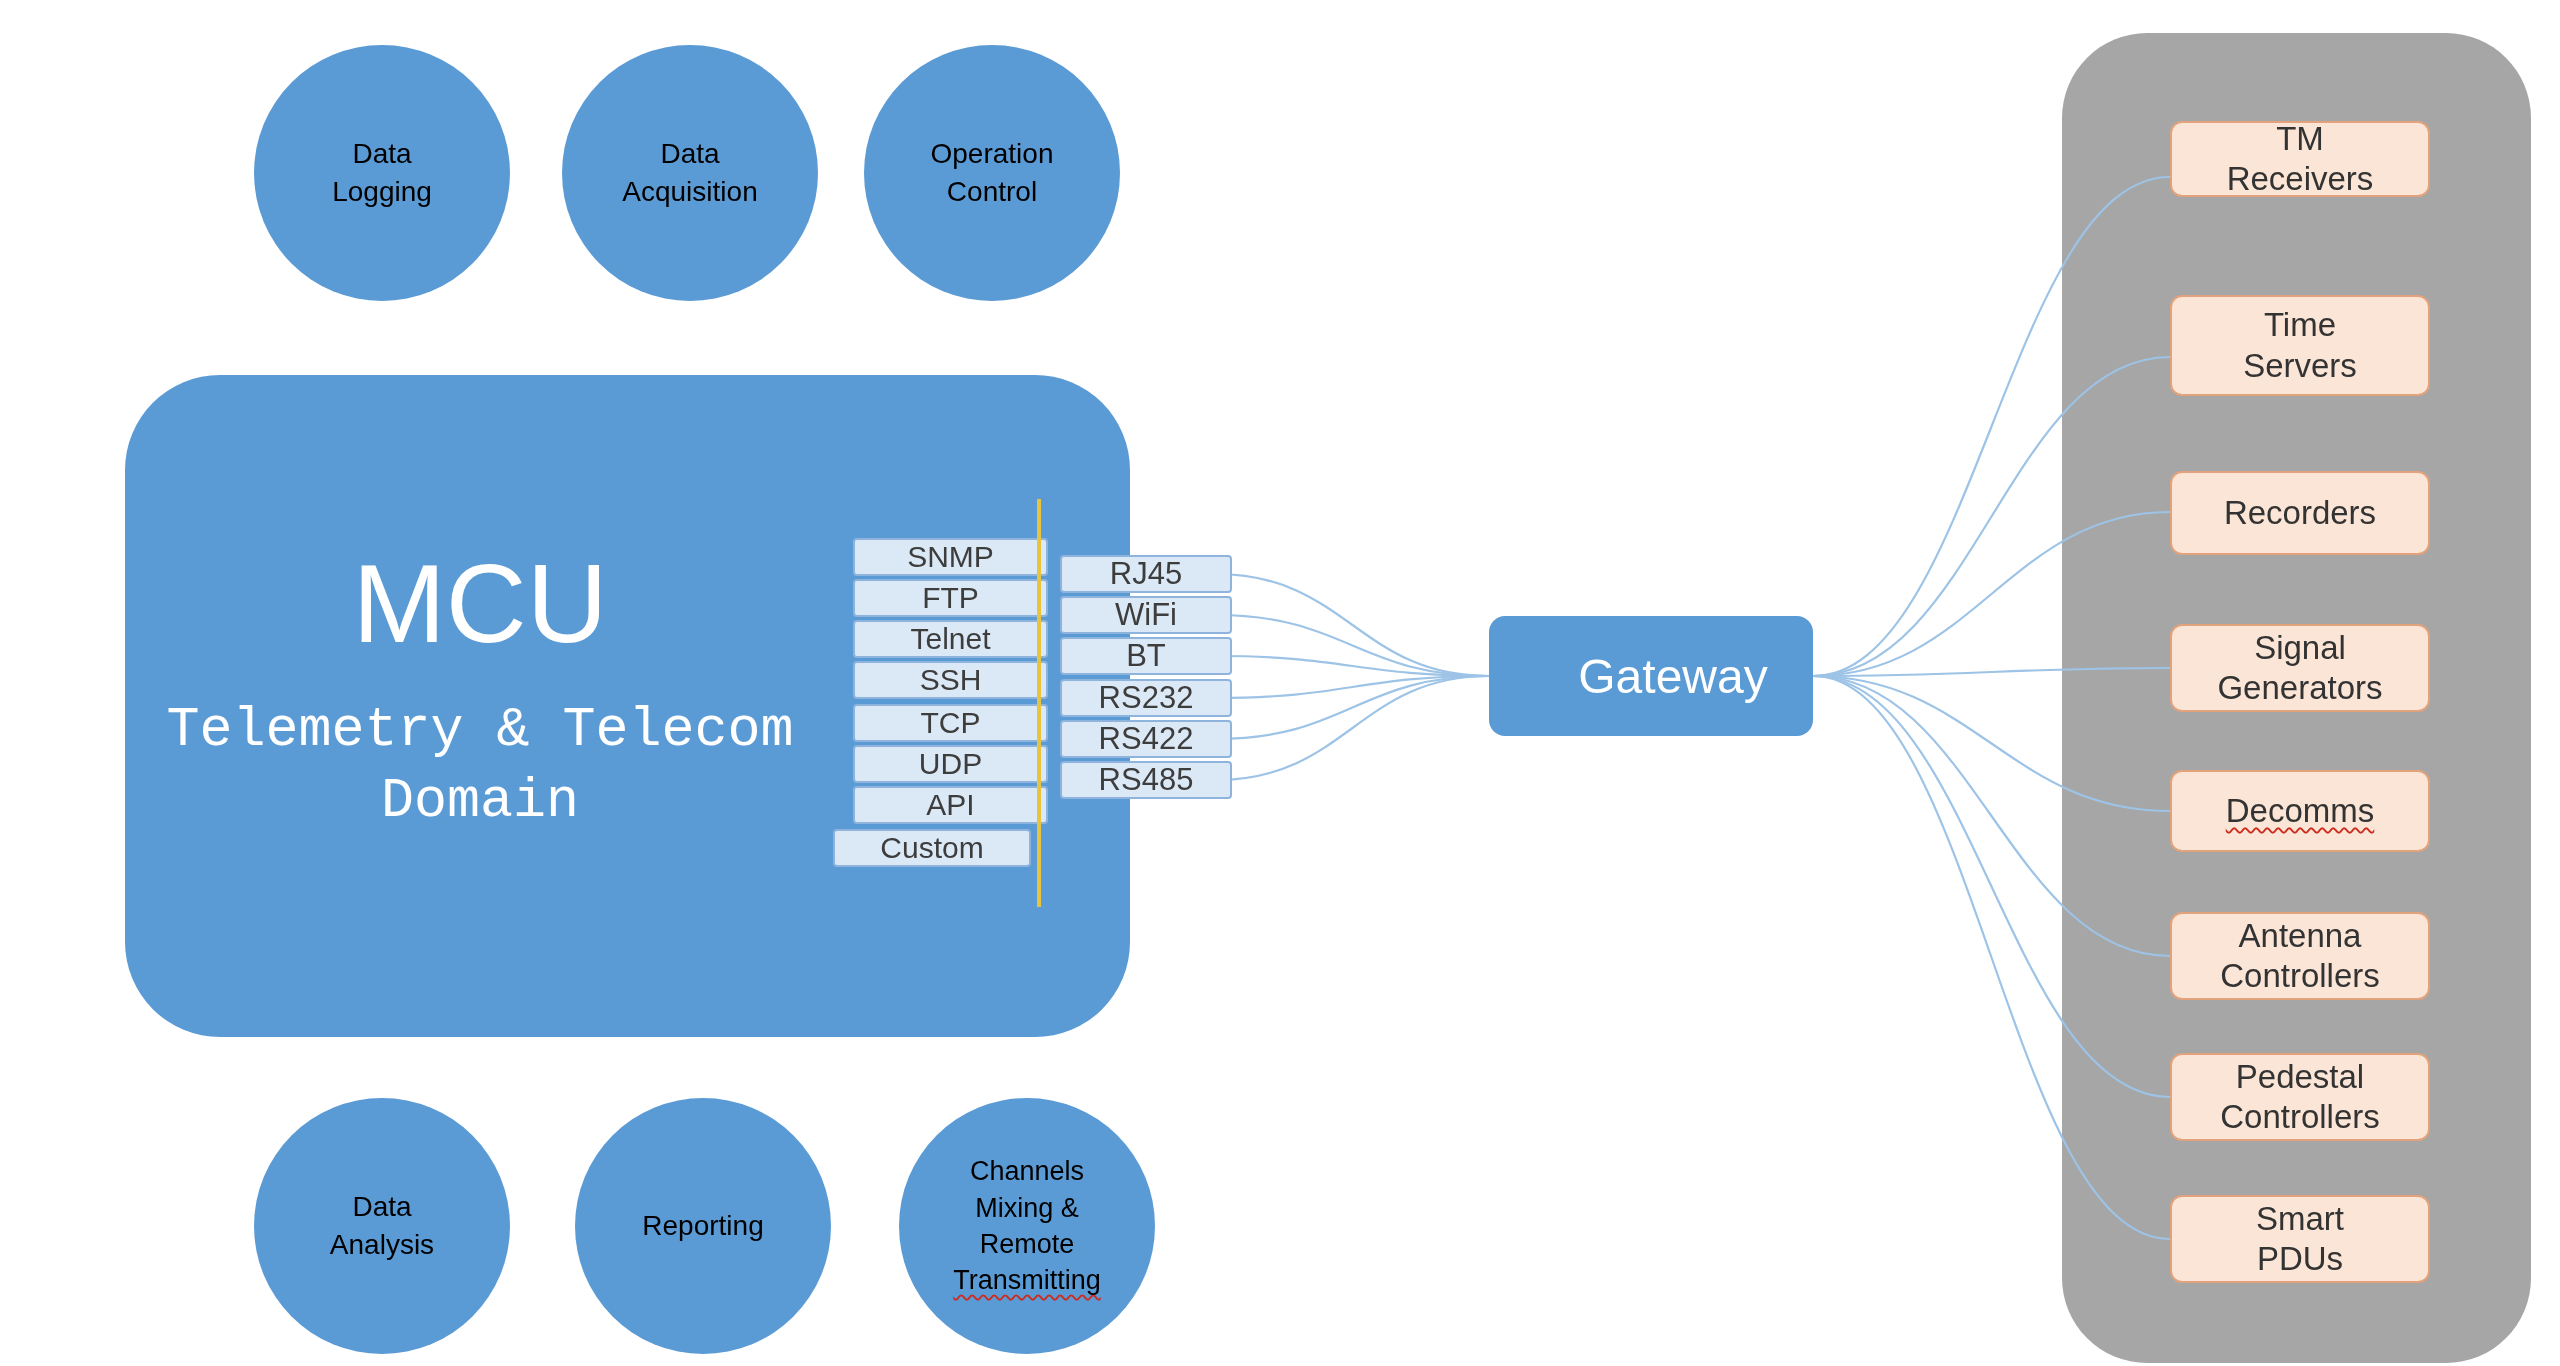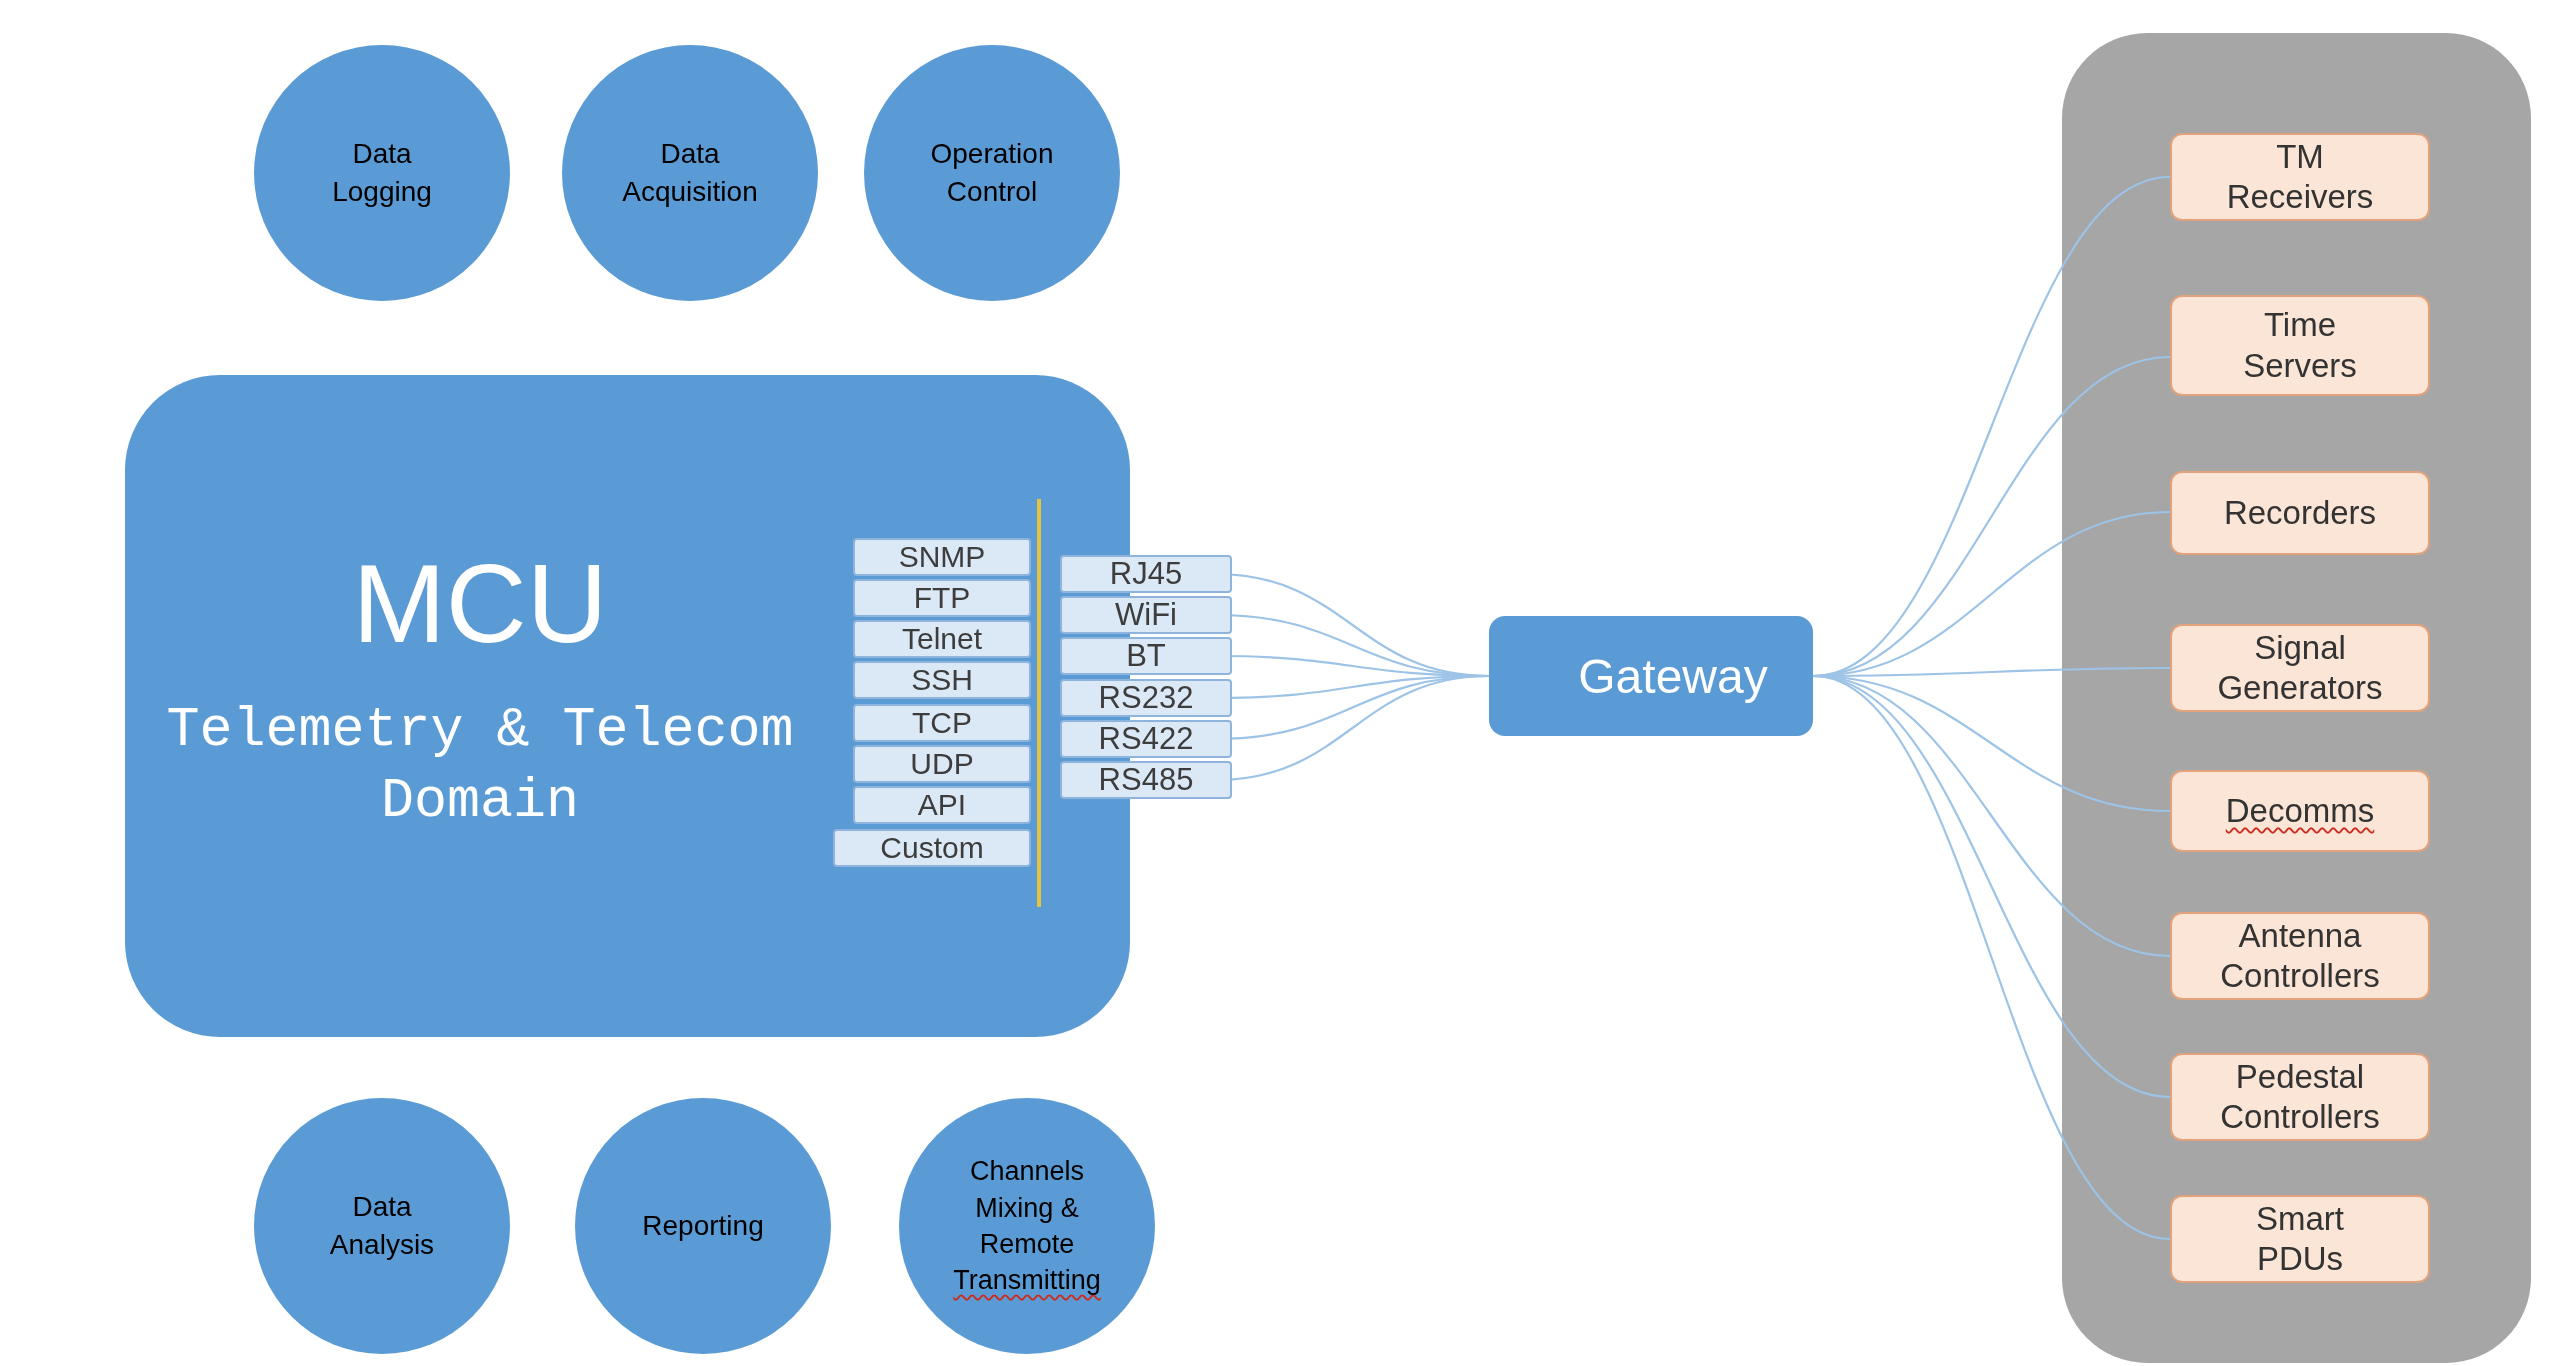--- a/index.html
+++ b/index.html
@@ -58,21 +58,21 @@
 
   .pbox, .ibox {
     position: absolute;
     height: 38px;
     background: var(--box-fill, #dbe8f5);
     border: 2px solid var(--box-border, #8eb4dd);
     border-radius: 4px;
     display: flex; align-items: center; justify-content: center;
     color: #3d3d3d;
   }
-  .pbox { left: 853px; width: 178px; font-size: 30px; }
+  .pbox { left: 853px; width: 195px; font-size: 30px; }
   .ibox { left: 1044px; width: 172px; font-size: 31px; margin-left: 16px; }
 
   .separator {
     position: absolute;
     left: 1037px; top: 499px;
     width: 4px; height: 408px;
     background: var(--separator-yellow, #e7c440);
   }
 
   .gateway {
@@ -192,21 +192,21 @@
   <div class="ibox" style="top:596px">WiFi</div>
   <div class="ibox" style="top:637px">BT</div>
   <div class="ibox" style="top:679px">RS232</div>
   <div class="ibox" style="top:720px">RS422</div>
   <div class="ibox" style="top:761px">RS485</div>
 
   <div class="gateway">
     <span>Gateway</span>
   </div>
 
-  <div class="dbox" style="top:133px;  height:88px">
+  <div class="dbox" style="top:121px;  height:76px">
     <span class="label">TM
 Receivers</span>
   </div>
   <div class="dbox" style="top:295px;  height:101px">
     <span class="label">Time
 Servers</span>
   </div>
   <div class="dbox" style="top:471px;  height:84px">
     <span class="label">Recorders</span>
   </div>

